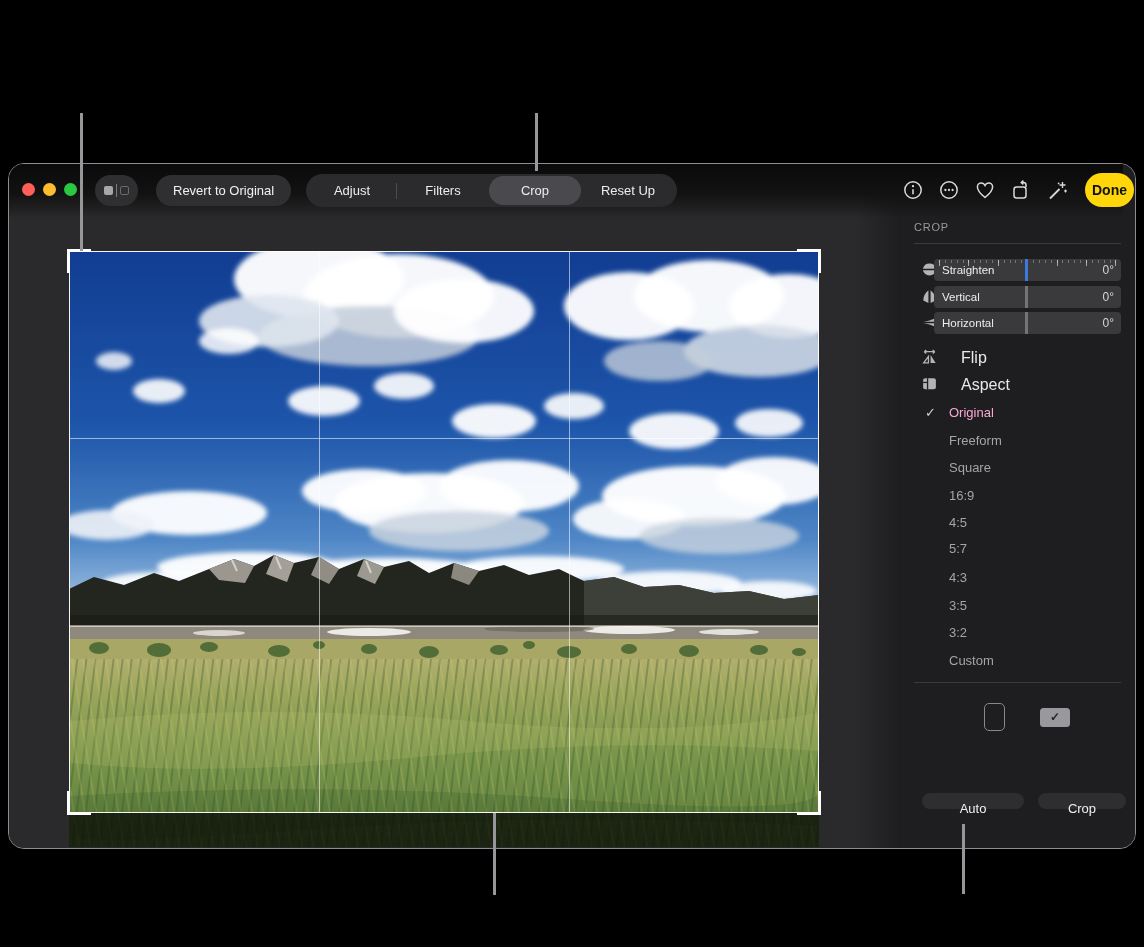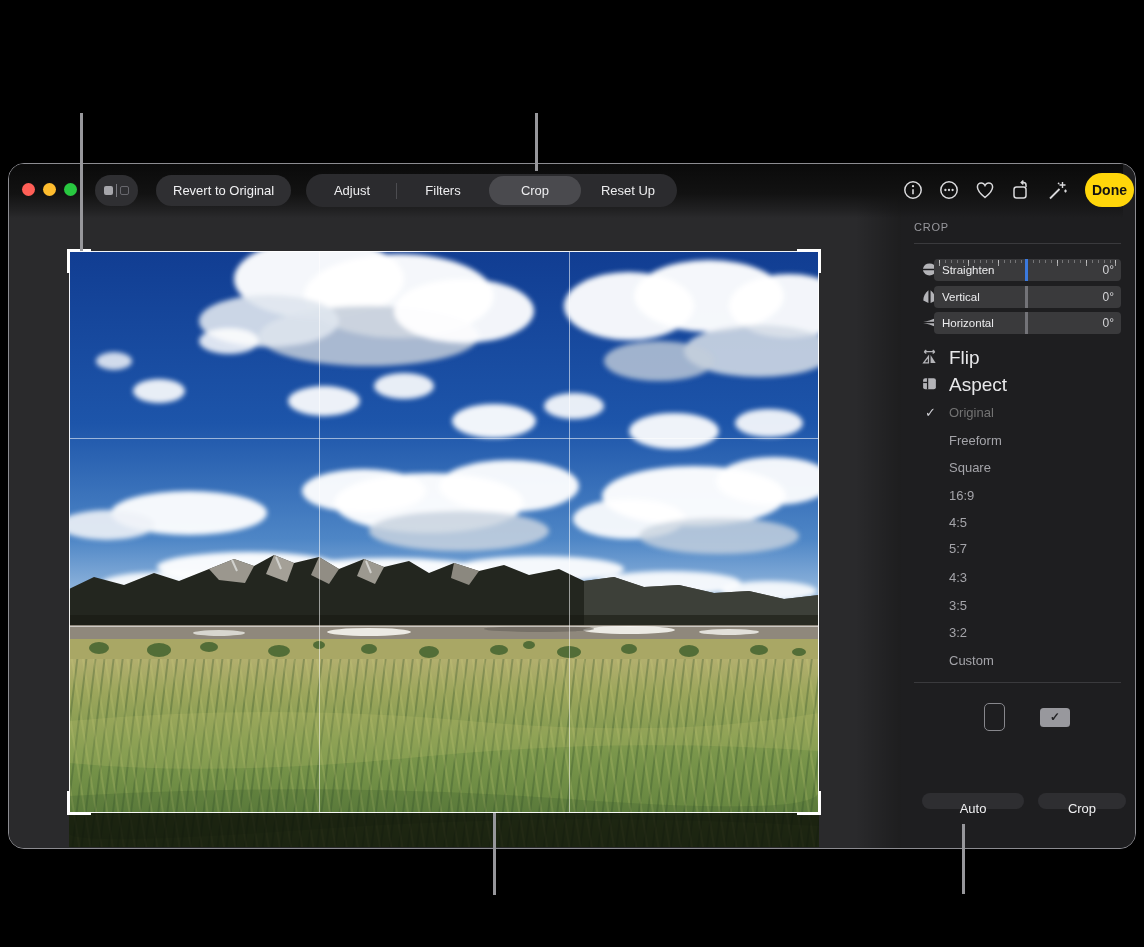--- a/index.html
+++ b/index.html
@@ -64,23 +64,23 @@
   .ruler{position:absolute;top:1px;left:5px;right:5px;height:6px;background-repeat:no-repeat;
          background-image:
            repeating-linear-gradient(90deg,rgba(255,255,255,.55) 0 1px,transparent 1px 29.4px),
            repeating-linear-gradient(90deg,rgba(255,255,255,.30) 0 1px,transparent 1px 5.88px);
          background-size:100% 6px,100% 3px;}
   .ind{position:absolute;left:91px;top:0;bottom:0;width:3px;}
   .ind.blue{background:#3b79dd;} .ind.gray{background:#737378;}
   .slabel{position:absolute;left:8px;top:0;line-height:23px;font-size:11.5px;color:#ececee;}
   .svalue{position:absolute;right:7px;top:0;line-height:23px;font-size:12px;color:#d4d4d7;}
   .sicon{position:absolute;left:20px;width:17px;height:17px;}
-  .rowlabel{position:absolute;left:48px;height:18px;line-height:18px;font-size:19px;color:#e8e8ea;}
+  .rowlabel{position:absolute;left:60px;height:18px;line-height:18px;font-size:16px;color:#e8e8ea;}
   .aspect-item{position:absolute;left:48px;height:20px;line-height:20px;font-size:13px;color:#a4a4a9;}
-  .aspect-item.sel{color:#737373;}
+  .aspect-item.sel{color:#f9a8d4;}
   .checkmark{position:absolute;left:24px;height:20px;line-height:20px;font-size:13px;color:#cfcfd4;}
   .portrait{position:absolute;left:83px;top:539px;width:21px;height:28px;border:1.5px solid #87878c;
             border-radius:5px;box-sizing:border-box;}
   .landscape{position:absolute;left:139px;top:544px;width:30px;height:19px;background:#98989d;border-radius:3.5px;
             color:#242426;font-size:12px;font-weight:700;text-align:center;line-height:19px;}
   .sb-btn{position:absolute;top:629px;height:16px;border-radius:16px;background:#2e2e31;color:#f0f0f2;
             font-size:13px;text-align:center;line-height:32px;}
   .auto{left:21px;width:102px;} .reset{left:137px;width:88px;}
 </style>
 </head>

